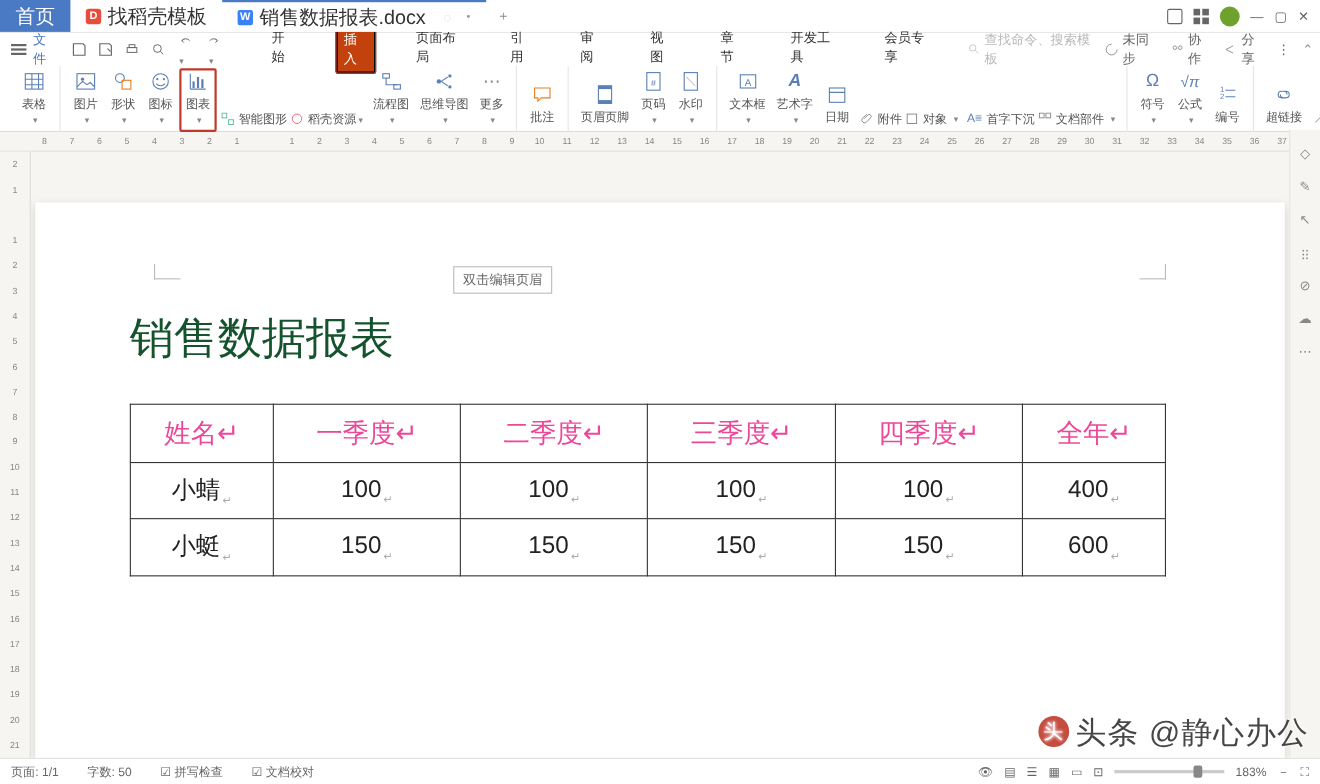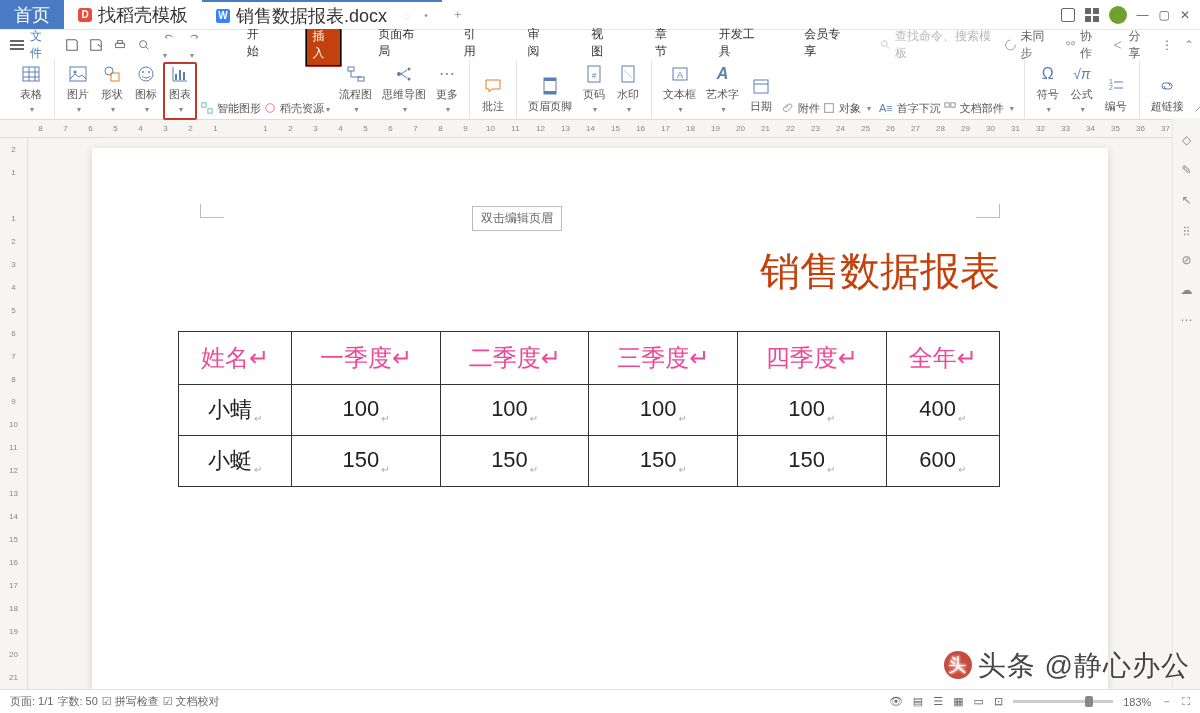--- a/index.html
+++ b/index.html
@@ -40,35 +40,35 @@
 .rbtn.hl { border:2px solid #c0392b; border-radius:2px; padding:0 3px 4px 3px;}
 .mini { display:flex; gap:3px; font-size:11px; color:#555; padding:4px 4px; }
 .mini .row { display:flex; align-items:center; gap:4px; cursor:pointer; white-space:nowrap; }
 .mini svg { width:12px; height:12px; }
 .ruler-h { height:18px; background:#f7f5f1; border-bottom:1px solid #dcdcdc; font-size:8px; color:#888; display:flex; align-items:center; padding-left:28px; overflow:hidden; }
 .ruler-h .mark { flex:none; width:25px; text-align:center; position:relative; }
 .workspace { position:absolute; top:138px; left:0; right:28px; bottom:24px; background:#f7f5f1; display:flex; }
 .ruler-v { width:28px; background:#f7f5f1; border-right:1px solid #dcdcdc; font-size:8px; color:#888; display:flex; flex-direction:column; align-items:center; }
 .ruler-v .mark { height:25px; display:flex; align-items:center; justify-content:center; }
 .page-area { flex:1; display:flex; justify-content:center; overflow:hidden; padding-top:10px; }
-.page { width:1016px; background:#fff; box-shadow:0 2px 8px rgba(0,0,0,0.15); position:relative; padding:18px 108px 40px 86px; }
+.page { width:1136px; background:#fff; box-shadow:0 2px 8px rgba(0,0,0,0.15); position:relative; padding:18px 108px 40px 86px;margin-top:36px; }
 .hdr-marks { position:absolute; top:56px; left:108px; right:108px; display:flex; justify-content:space-between; }
 .hdr-marks .mk { width:24px; height:14px; }
 .hdr-marks .mk.l { border-left:1px solid #bbb; border-bottom:1px solid #bbb; }
 .hdr-marks .mk.r { border-right:1px solid #bbb; border-bottom:1px solid #bbb; }
 .hdr-tip { position:absolute; top:58px; left:380px; border:1px solid #bbb; padding:3px 8px; font-size:12px; color:#666; background:#fff; }
-.doc-title { text-align:right; font-size:40px; color:#c2410c; font-weight:400; margin-top:78px; margin-bottom:32px; }
+.doc-title { text-align:left; font-size:40px; color:#14532d; font-weight:400; margin-top:78px; margin-bottom:32px; }
 table.data { width:100%; border-collapse:collapse; }
 table.data td, table.data th { border:1.5px solid #333; text-align:center; padding:10px 4px; font-size:22px; font-weight:400;}
 table.data th { color:#ec4899; font-weight:400; font-size:24px;}
 table.data td { color:#222; }
 table.data td .su { font-size:10px; color:#aaa; margin-left:2px; vertical-align:sub;}
 .side-tools { position:absolute; right:0; top:118px; width:28px; background:#f7f5f1; display:flex; flex-direction:column; align-items:center; gap:14px; padding-top:14px; bottom:24px; border-left:1px solid #e5e5e5;}
 .side-tools .st { width:16px; height:16px; color:#888; cursor:pointer; display:flex; align-items:center; justify-content:center;}
-.statusbar { position:absolute; bottom:0; left:0; right:0; height:24px; background:#fff; border-top:1px solid #e2e2e2; display:flex; align-items:center; gap:4px; padding:0 10px; font-size:11px; color:#666; }
+.statusbar { position:absolute; bottom:0; left:0; right:0; height:24px; background:#fff; border-top:1px solid #e2e2e2; display:flex; align-items:center; gap:26px; padding:0 10px; font-size:11px; color:#666; }
 .statusbar .r { margin-left:auto; display:flex; align-items:center; gap:10px; }
 .statusbar .slider { width:100px; height:3px; background:#ccc; position:relative; }
 .statusbar .slider .knob { position:absolute; top:-4px; left:72px; width:8px; height:11px; background:#888; border-radius:2px; }
 .watermark { position:absolute; right:10px; bottom:28px; font-size:28px; color:#333; opacity:.9; font-weight:500; letter-spacing:1px; text-shadow:0 0 3px #fff,0 0 3px #fff;margin-top:24px; }
 .watermark .wm-logo { display:inline-block; width:28px; height:28px; border-radius:50%; background:#c0392b; color:#fff; font-size:18px; text-align:center; line-height:28px; vertical-align:4px; margin-right:6px;}
 .red-badge { width:14px; height:14px; background:#e74c3c; border-radius:3px; display:flex; align-items:center; justify-content:center; color:#fff; font-size:10px; font-weight:bold;}
 .blue-badge { width:14px; height:14px; background:#3b82f6; border-radius:2px; display:flex; align-items:center; justify-content:center; color:#fff; font-size:10px; font-weight:bold;}
 .drop::after{content:"▾"; font-size:8px; color:#888; margin-left:2px;}
 svg { display:block; }
 </style>

